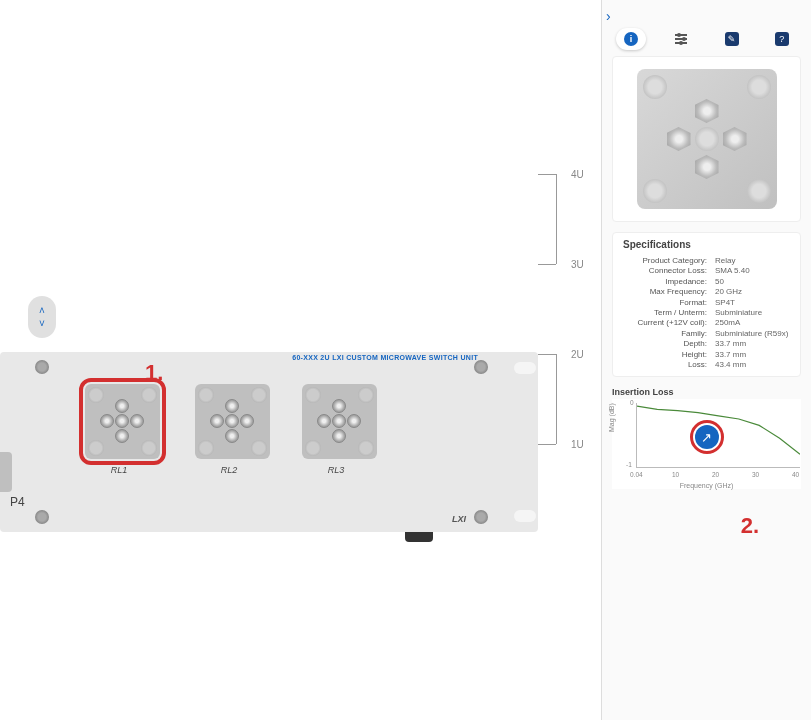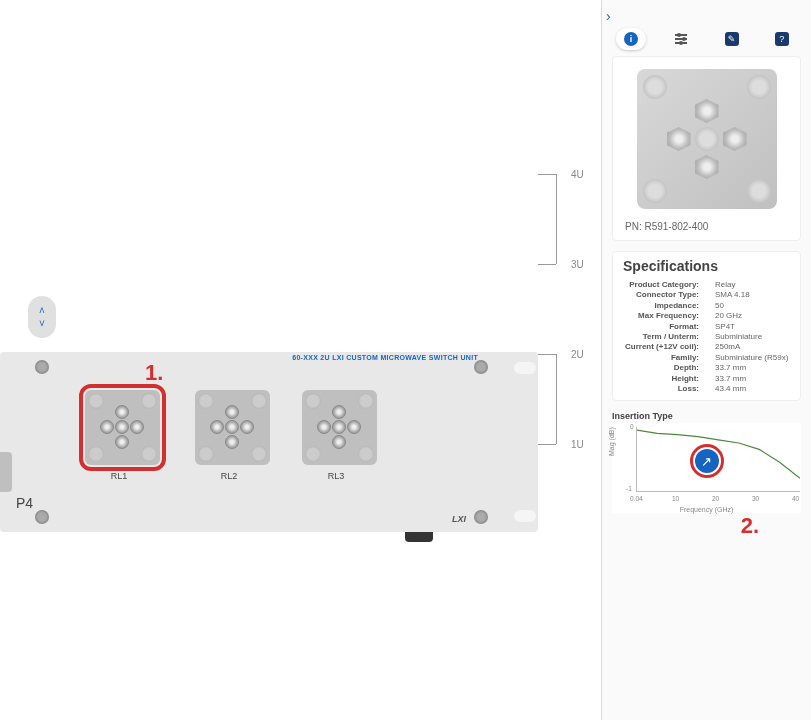--- a/index.html
+++ b/index.html
@@ -13,32 +13,32 @@
     .chassis-screw.tl { top: 8px; left: 35px; }
     .chassis-screw.tr { top: 8px; right: 50px; }
     .chassis-screw.bl { bottom: 8px; left: 35px; }
     .chassis-screw.br { bottom: 8px; right: 50px; }
     .pill { position: absolute; right: 2px; width: 22px; height: 12px; border-radius: 6px; background: #f5f5f5; }
     .pill.t { top: 10px; }
     .pill.b { bottom: 10px; }
     .lxi { position: absolute; bottom: 8px; right: 72px; font-size: 9px; font-weight: bold; color: #555; font-style: italic; }
     .bottom-block { position: absolute; left: 405px; top: 532px; width: 28px; height: 10px; background: #333; border-radius: 0 0 4px 4px; }
     
-    .relay-module { position: absolute; top: 38px; width: 68px; height: 100px; }
+    .relay-module { position: absolute; top: 32px; width: 68px; height: 100px; font-style: italic; }
     .relay-img { width: 75px; height: 75px; background: #bfbfbf; border-radius: 6px; position: relative; }
     .relay-selected { outline: 4px solid #d32f2f; outline-offset: 2px; border-radius: 6px; }
     .relay-label { text-align: center; font-size: 9px; color: #444; margin-top: 6px; }
     .rm1 { left: 85px; } .rm2 { left: 195px; } .rm3 { left: 302px; }
     .relay-img .screw { position: absolute; width: 16px; height: 16px; border-radius: 50%; background: radial-gradient(circle, #ccc 50%, #999); }
     .relay-img .conn { position: absolute; width: 14px; height: 14px; border-radius: 50%; background: radial-gradient(circle, #eee 20%, #aaa 60%, #888); border: 1px solid #888; }
     .screw.stl { top: 3px; left: 3px; } .screw.str { top: 3px; right: 3px; } .screw.sbl { bottom: 3px; left: 3px; } .screw.sbr { bottom: 3px; right: 3px; }
     .conn.c1 { top: 15px; left: 30px; } .conn.c2 { top: 30px; left: 15px; } .conn.c3 { top: 30px; left: 30px; } .conn.c4 { top: 30px; left: 45px; } .conn.c5 { top: 45px; left: 30px; }
     
     .partial-module { position: absolute; left: -28px; top: 452px; width: 40px; height: 40px; background: #bfbfbf; border-radius: 4px; }
-    .partial-label { position: absolute; left: 16px; top: 495px; font-size: 14px; color: #444; }
+    .partial-label { position: absolute; left: 10px; top: 495px; font-size: 12px; color: #444; }
     
     
     .ruler { position: absolute; left: 538px; top: 0; width: 60px; height: 720px; }
     .ru-tick { position: absolute; left: 0; width: 18px; border-top: 1px solid #999; }
     .ru-vert { position: absolute; left: 18px; width: 0; border-left: 1px solid #999; }
     .ru-label { position: absolute; left: 33px; font-size: 10px; color: #888; transform: translateY(-50%); }
     
     .nav-pill { position: absolute; left: 28px; top: 296px; width: 28px; height: 42px; background: #e0e0e0; border-radius: 14px; display: flex; flex-direction: column; align-items: center; justify-content: center; gap: 2px; }
     .nav-pill .arrow { font-size: 10px; color: #1565c0; cursor: pointer; }
     
@@ -63,23 +63,23 @@
     
     .section-title { font-size: 13px; font-weight: bold; color: #1a3a6e; padding: 12px 14px 8px; }
     .product-card { margin: 0 10px; background: #fff; border: 1px solid #eee; border-radius: 4px; padding: 6px; }
     .product-image { width: 140px; height: 140px; margin: 6px auto; background: linear-gradient(135deg, #d8d8d8, #c0c0c0); border-radius: 8px; position: relative; }
     .product-image .pscrew { position: absolute; width: 24px; height: 24px; border-radius: 50%; background: radial-gradient(circle, #ddd 40%, #aaa); }
     .product-image .pconn { position: absolute; width: 24px; height: 24px; background: radial-gradient(circle, #eee 20%, #bbb 55%, #999); }
     .pscrew { --o: 6px; } .pconn { --o: 0; }
     .pn-label { font-size: 10px; color: #666; padding: 6px 0 2px 6px; }
     
     .spec-card { margin: 10px 10px 0; background: #fff; border: 1px solid #eee; border-radius: 4px; padding: 6px 10px; }
-    .spec-title { font-size: 14px; font-weight: bold; color: #444; margin-bottom: 6px; }
+    .spec-title { font-size: 10px; font-weight: bold; color: #444; margin-bottom: 6px; }
     .spec-row { display: flex; font-size: 8px; line-height: 1.3; }
-    .spec-key { flex: 0 0 92px; text-align: right; color: #555; padding-right: 16px; font-weight: bold; }
+    .spec-key { flex: 0 0 92px; text-align: right; color: #555; padding-right: 8px; font-weight: normal; }
     .spec-val { color: #666; }
     
     .chart-section { margin: 10px 10px 0; }
     .chart-title { font-size: 9px; font-weight: bold; color: #444; margin-bottom: 2px; }
     .chart-box { position: relative; height: 90px; background: #fff; }
     .chart-svg { position: absolute; left: 24px; top: 4px; width: 164px; height: 65px; border: 1px solid #bbb; border-top: none; border-right: none; }
     .ylabel { position: absolute; left: -4px; top: 50%; transform: rotate(-90deg) translateX(12px); transform-origin: left top; font-size: 7px; color: #888; }
     .xlabel { position: absolute; left: 50%; bottom: 0; transform: translateX(-50%); font-size: 7px; color: #888; }
     .tick { position: absolute; font-size: 6.5px; color: #888; }
     
@@ -205,33 +205,32 @@
       <div class="pscrew" style="top:6px;left:6px"></div>
         <div class="pscrew" style="top:6px;right:6px"></div>
       <div class="pscrew" style="bottom:6px;left:6px"></div>
         <div class="pscrew" style="bottom:6px;right:6px"></div>
       <div class="pscrew" style="top:58px;left:58px"></div>
       <div class="pconn" style="top:30px;left:58px;clip-path:polygon(50% 0,100% 25%,100% 75%,50% 100%,0 75%,0 25%)"></div>
       <div class="pconn" style="top:58px;left:30px;clip-path:polygon(50% 0,100% 25%,100% 75%,50% 100%,0 75%,0 25%)"></div>
       <div class="pconn" style="top:58px;left:86px;clip-path:polygon(50% 0,100% 25%,100% 75%,50% 100%,0 75%,0 25%)"></div>
       <div class="pconn" style="top:86px;left:58px;clip-path:polygon(50% 0,100% 25%,100% 75%,50% 100%,0 75%,0 25%)"></div>
     </div>
-    <div class="pn-label">PN: R591-802-400</div>
   </div>
 
   <div class="spec-card">
     <div class="spec-title">Specifications</div>
     <div id="spec-rows">
         <div class="spec-row">
           <span class="spec-key">Product Category:</span>
           <span class="spec-val">Relay</span>
         </div>
         <div class="spec-row">
-          <span class="spec-key">Connector Type:</span>
-          <span class="spec-val">SMA 4.18</span>
+          <span class="spec-key">Connector Loss:</span>
+          <span class="spec-val">SMA 5.40</span>
         </div>
         <div class="spec-row">
           <span class="spec-key">Impedance:</span>
           <span class="spec-val">50</span>
         </div>
         <div class="spec-row">
           <span class="spec-key">Max Frequency:</span>
           <span class="spec-val">20 GHz</span>
         </div>
         <div class="spec-row">
@@ -259,21 +258,21 @@
           <span class="spec-val">33.7 mm</span>
         </div>
         <div class="spec-row">
           <span class="spec-key">Loss:</span>
           <span class="spec-val">43.4 mm</span>
         </div>
       </div>
   </div>
 
   <div class="chart-section">
-    <div class="chart-title">Insertion Type</div>
+    <div class="chart-title">Insertion Loss</div>
     <div class="chart-box">
       <span class="ylabel">Mag (dB)</span>
       <svg class="chart-svg" viewBox="0 0 164 65" preserveAspectRatio="none">
         <polyline id="line1" fill="none" stroke="#4a8a3a" stroke-width="1.2" points="0,3.25 20.356356356356354,6.5 40.87687687687688,7.799999999999997 61.3973973973974,9.75 81.91791791791792,13 102.43843843843844,16.25 122.95895895895896,22.75 143.4794794794795,35.75 164,52"></polyline>
       </svg>
       <div class="open-icon-wrap">
           <div class="open-icon-inner">↗</div>
         </div>
       <span class="tick" style="left:18px;top:0">0</span>
       <span class="tick" style="left:14px;top:62px">-1</span>

